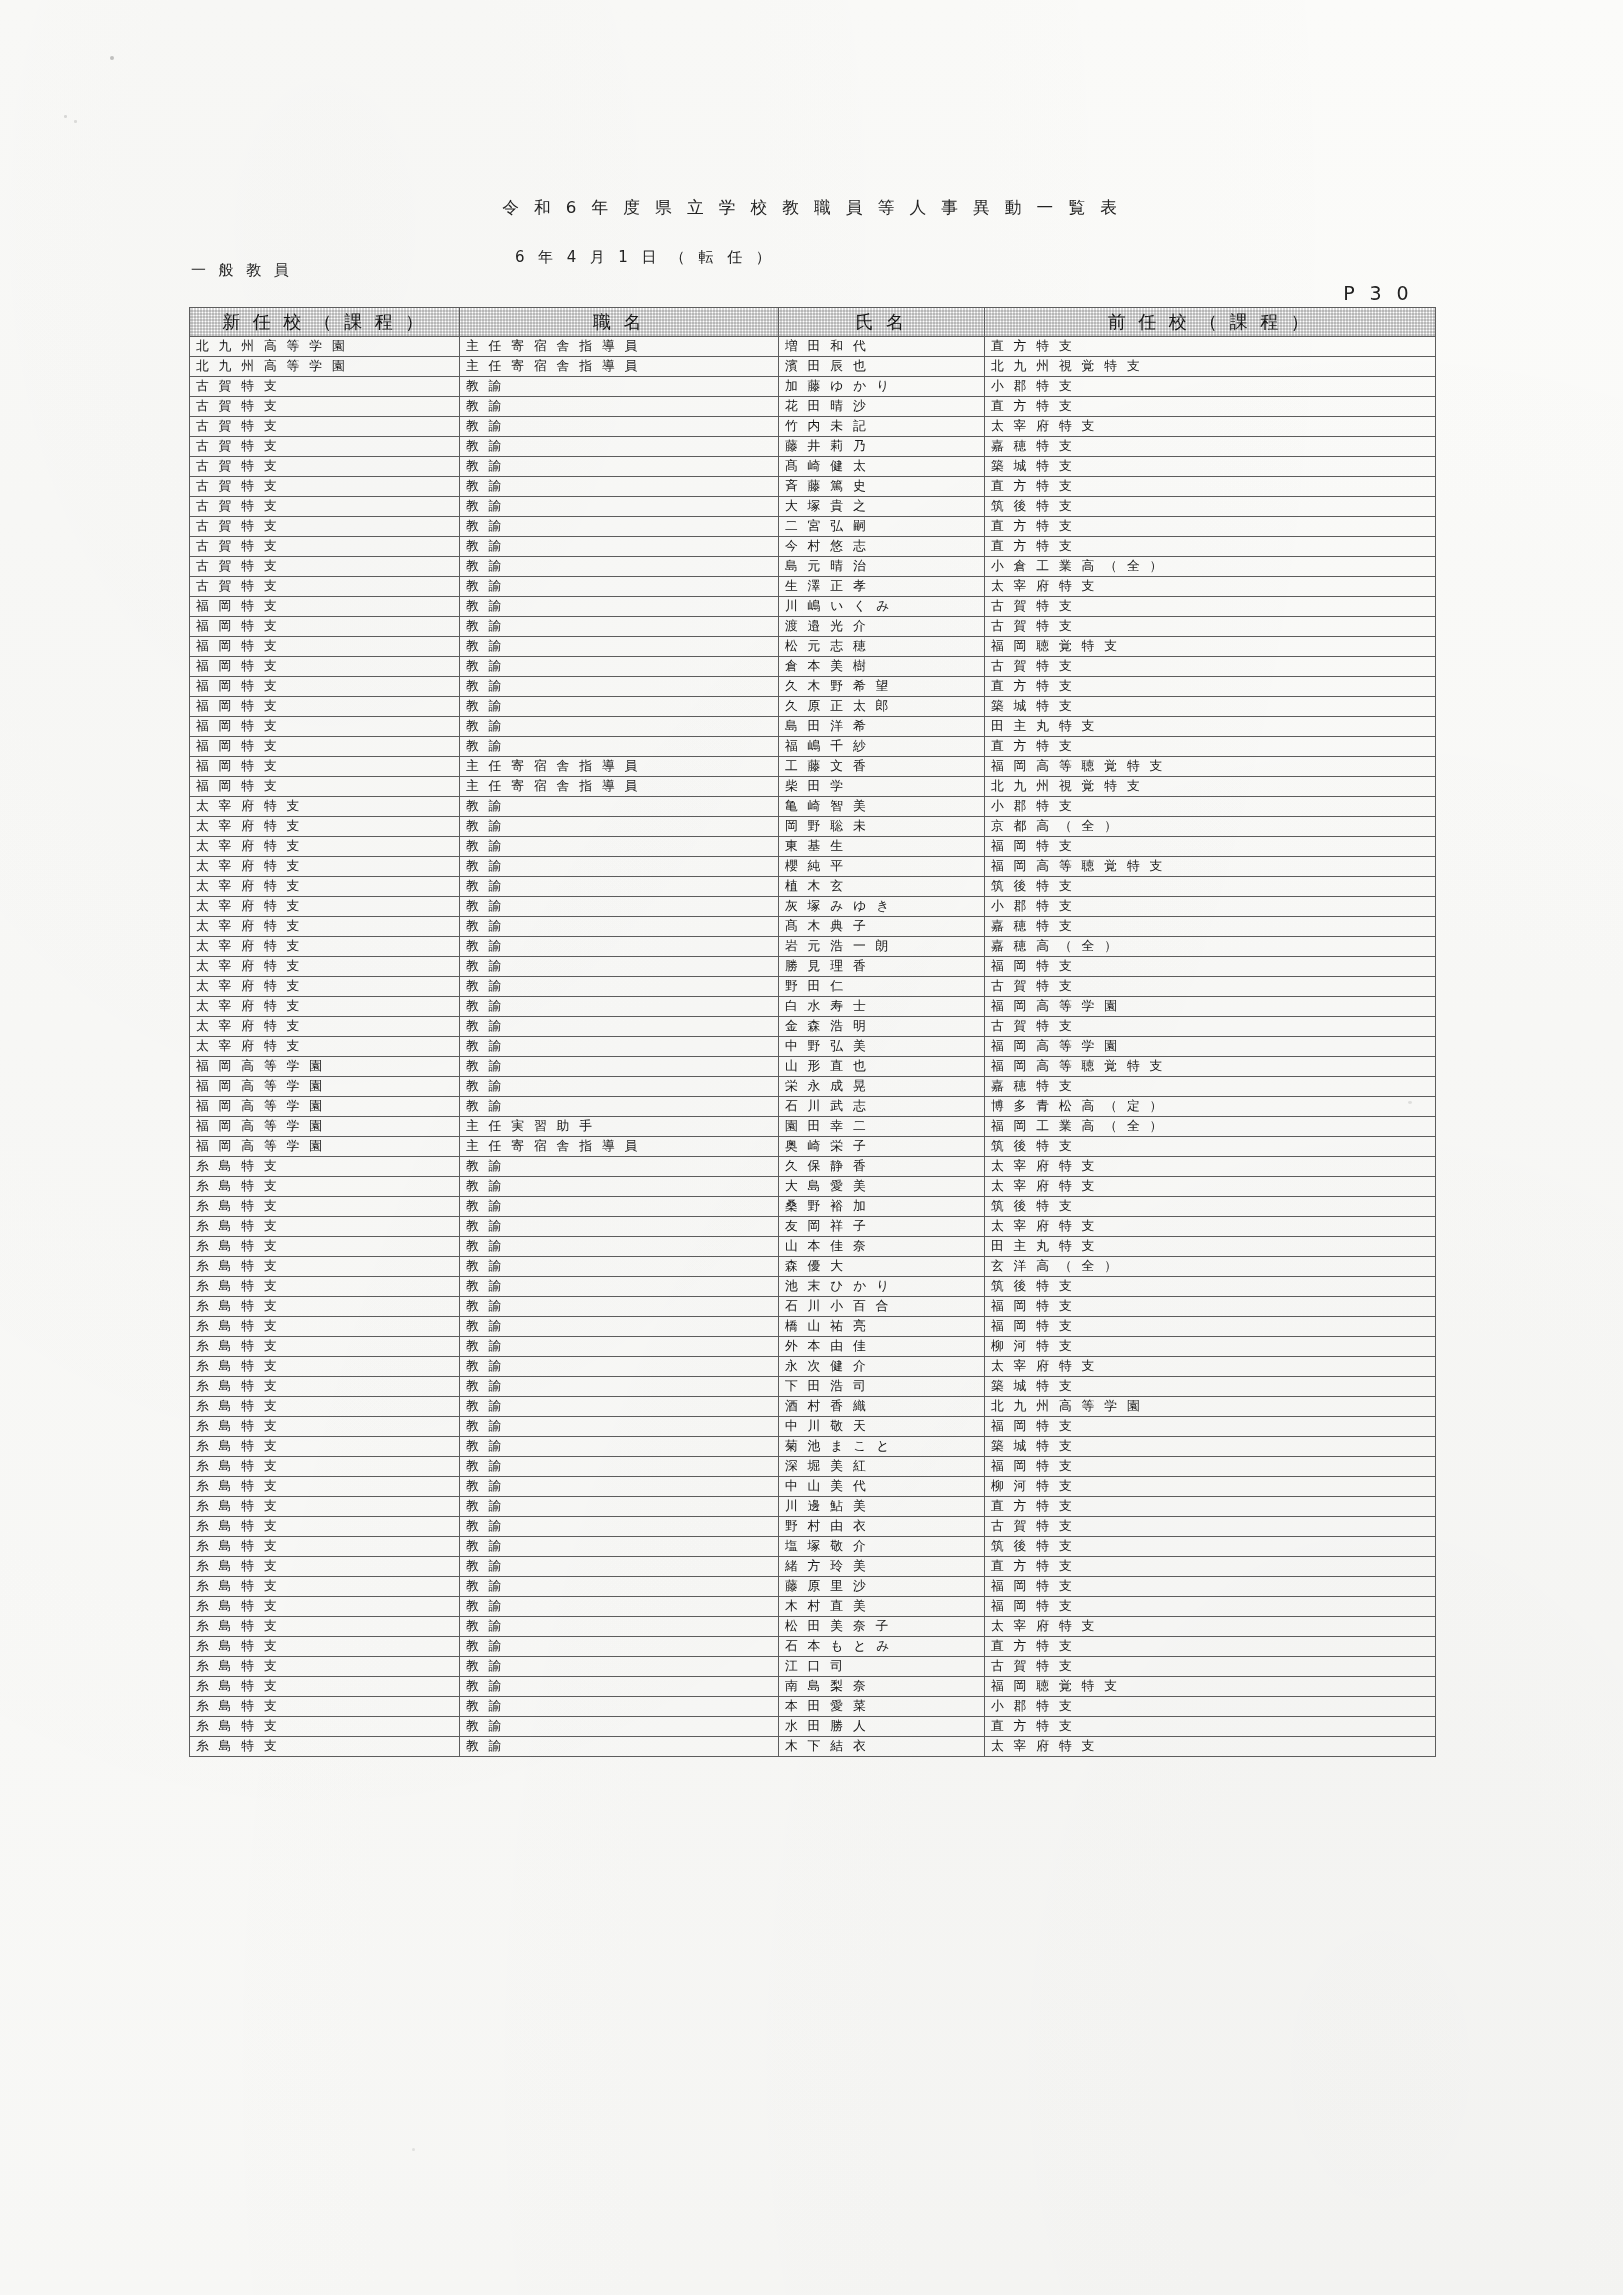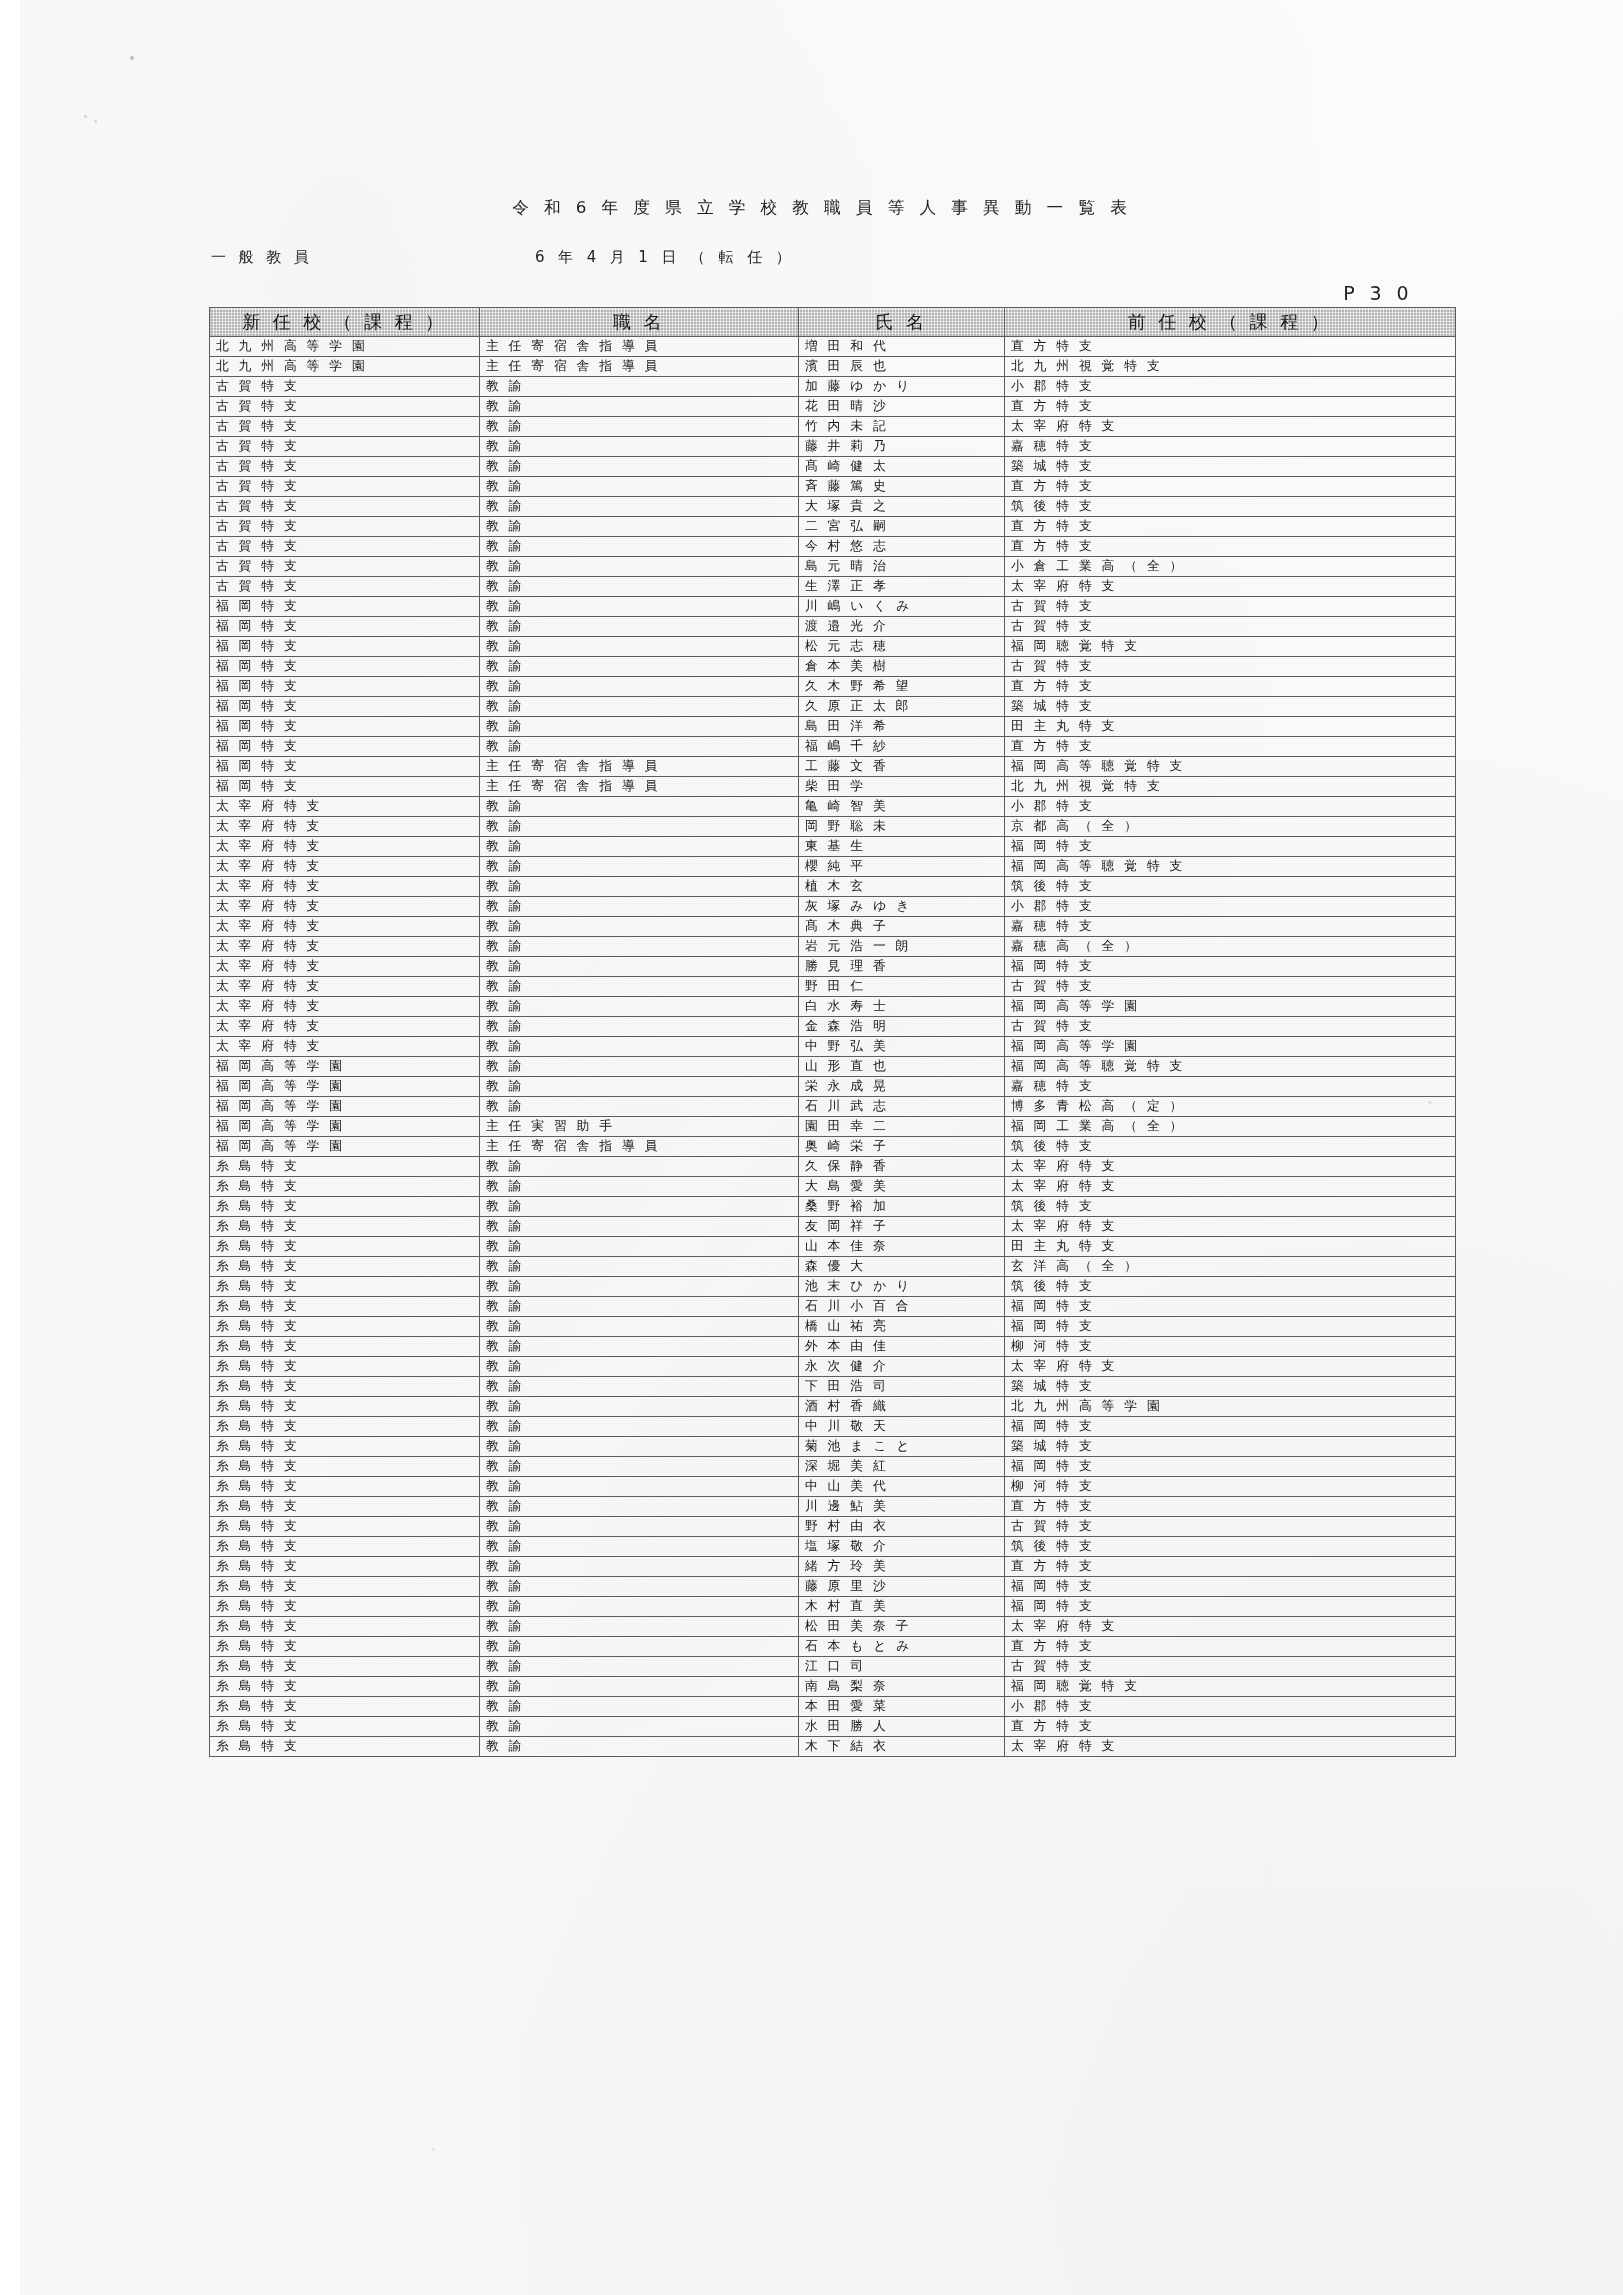--- a/index.html
+++ b/index.html
@@ -16,21 +16,20 @@
     overflow: hidden;
   }
   
   .page {
     position: absolute;
     inset: 0;
     background:
       radial-gradient(ellipse at 20% 10%, rgba(0,0,0,0.018), rgba(0,0,0,0) 60%),
       radial-gradient(ellipse at 85% 90%, rgba(0,0,0,0.02), rgba(0,0,0,0) 65%),
       linear-gradient(180deg, #fbfbf9 0%, #f9f9f7 45%, #f7f7f5 100%);
-    margin-left: 20px;
   }
   .speck {
     position: absolute;
     background: rgba(90,90,90,0.35);
     border-radius: 50%;
   }
 
   .doc-head {
     position: absolute;
     left: 0;
@@ -47,21 +46,21 @@
     right: 191px;
     top: 248px;
     height: 24.5px;
     font-size: 15px;
     letter-spacing: 3.9px;
     color: #222;
   }
   .subhead-left {
     position: absolute;
     left: 0;
-    top: 0;
+    top: 13px;
   }
   .subhead-center {
     position: absolute;
     left: 324px;
     top: 0;
     letter-spacing: 4.4px;
     text-align: center;
   }
   .page-no {
     position: absolute;

